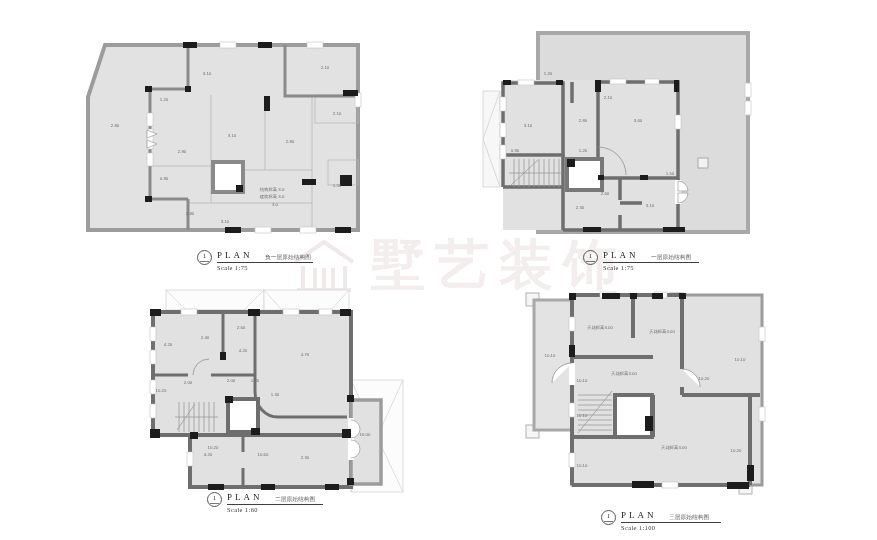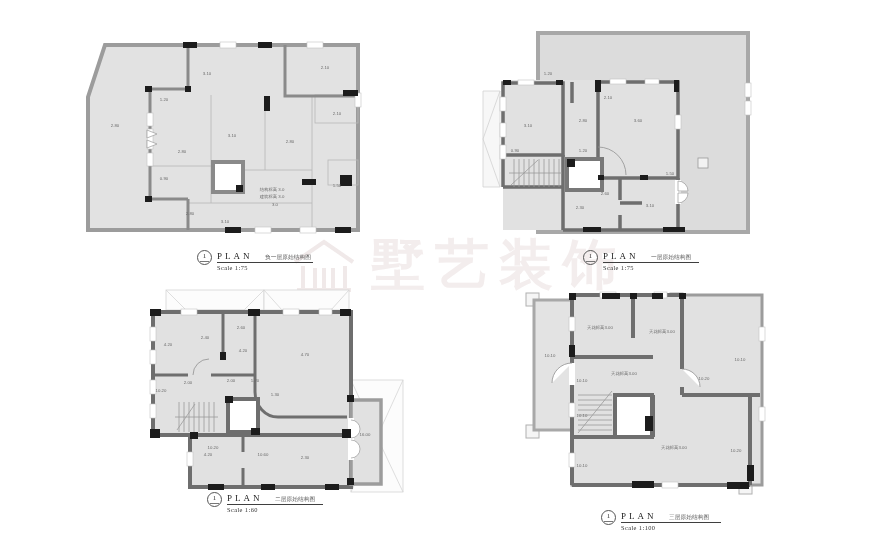--- a/index.html
+++ b/index.html
@@ -14,21 +14,21 @@
       align-items:center;gap:14px;pointer-events:none;}
   .wm-text{font-family:"DejaVu Sans",sans-serif;font-weight:bold;font-size:54px;
            letter-spacing:10px;color:#f3eded;line-height:1;}
   
   .tb{position:absolute;display:flex;align-items:flex-start;gap:5px;color:#3a3a3a;}
   .tb-circle{width:13px;height:13px;border:1px solid #555;border-radius:50%;flex:0 0 auto;
              display:flex;flex-direction:column;align-items:center;justify-content:center;}
   .tb-num{font-size:7px;line-height:1;color:#333;font-family:"Liberation Serif",serif;}
   .tb-circline{width:9px;height:1px;background:#777;margin-top:1px;}
   .tb-body{display:flex;flex-direction:column;}
-  .tb-top{display:flex;align-items:center;gap:12px;}
+  .tb-top{display:flex;align-items:flex-start;gap:12px;}
   .tb-plan{font-family:"Liberation Serif",serif;font-size:9px;letter-spacing:3px;color:#222;}
   .tb-caption{font-size:8px;color:#555;transform:scale(.72);transform-origin:left bottom;white-space:nowrap;}
   .tb-rule{height:1px;background:#3f3f3f;margin:1px 0 1px 0;}
   .tb-scale{font-family:"Liberation Serif",serif;font-size:8px;transform:scale(.8);
             transform-origin:left top;color:#333;letter-spacing:.5px;white-space:nowrap;}
 </style>
 </head>
 <body>
 
 <div id="sheet">

